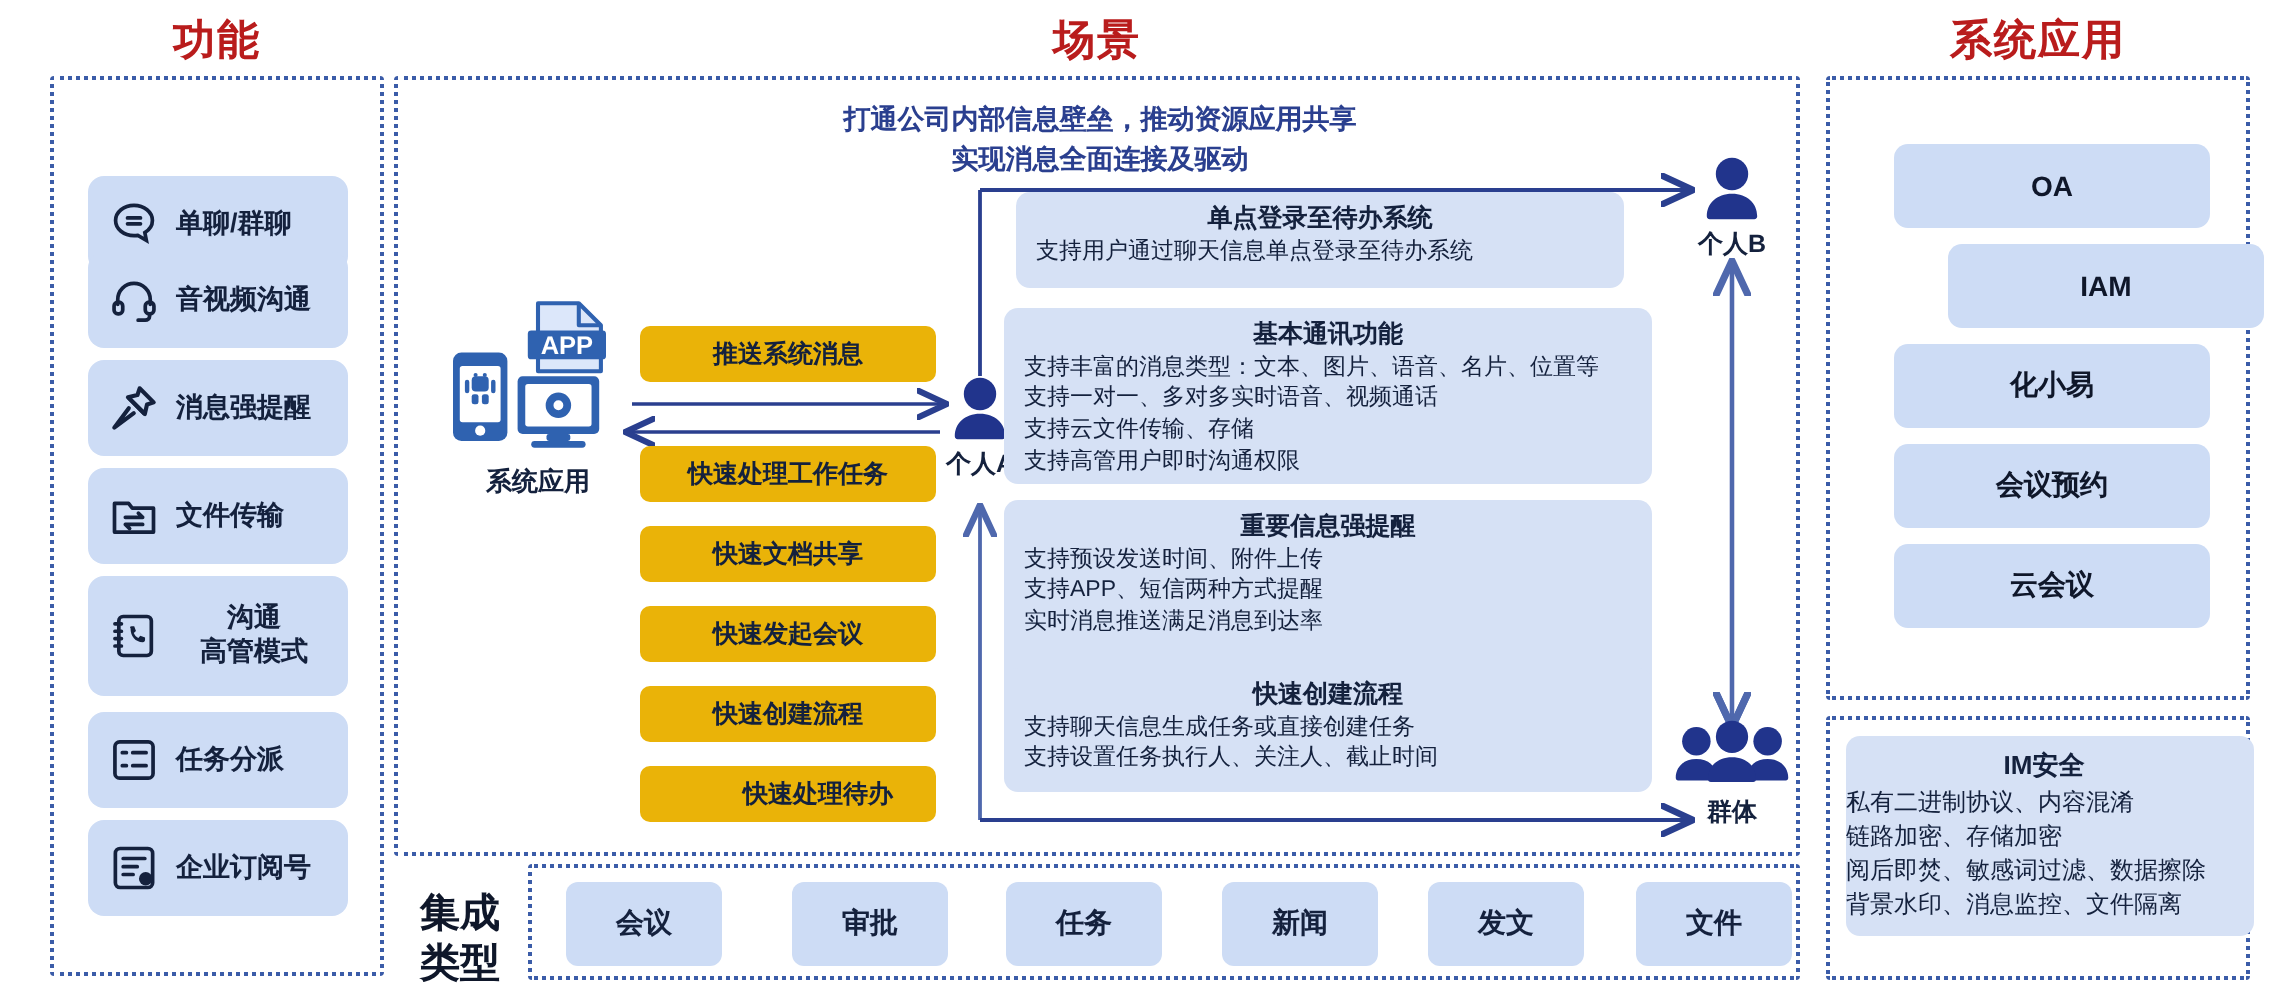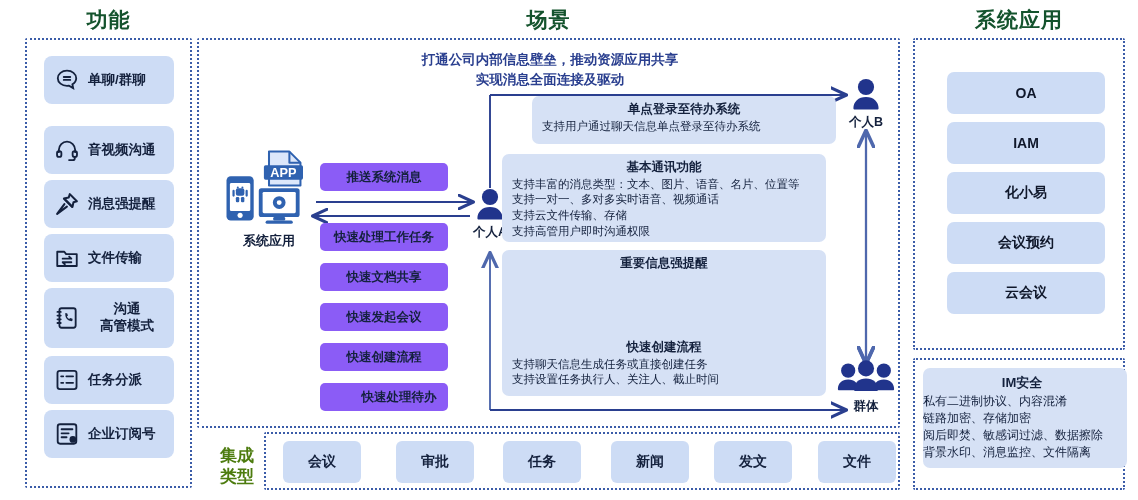--- a/index.html
+++ b/index.html
@@ -8,21 +8,21 @@
     background: #ffffff;
     font-family: "Liberation Sans", "DejaVu Sans", sans-serif;
     overflow: hidden;
   }
   #root { position: relative; width: 1138px; height: 500px; }
 
   .col-title {
     position: absolute;
     font-size: 21px;
     font-weight: bold;
-    color: #14532d;
+    color: #b91c1c;
     text-align: center;
     letter-spacing: 1px;
   }
 
   .dashed {
     position: absolute;
     border: 2px dotted #3b5ca8;
     border-radius: 2px;
     background: #ffffff;
   }
@@ -77,23 +77,23 @@
     font-size: 11.5px;
     color: #14213d;
     line-height: 1.38;
     white-space: pre-line;
     text-align: left;
   }
 
   .quick-pill {
     position: absolute;
     left: 320px;
-    width: 128px;
+    width: 148px;
     height: 28px;
-    background: #8b5cf6;
+    background: #eab308;
     border-radius: 5px;
     display: flex;
     align-items: center;
     justify-content: center;
     font-size: 12.5px;
     font-weight: bold;
     color: #14213d;
   }
 
   .sysapp-caption {
@@ -110,26 +110,26 @@
     font-size: 12.5px;
     font-weight: bold;
     color: #14213d;
     text-align: center;
     width: 70px;
   }
 
   
   .integ-caption {
     position: absolute;
-    font-size: 17px;
-    font-weight: bold;
-    color: #4d7c0f;
+    font-size: 20px;
+    font-weight: bold;
+    color: #0f172a;
     line-height: 1.25;
     white-space: pre-line;
-    text-align: right;
+    text-align: center;
     width: 48px;
   }
   .integ-pill {
     position: absolute;
     top: 441px;
     width: 78px;
     height: 42px;
     background: #cddcf5;
     border-radius: 6px;
     display: flex;
@@ -187,21 +187,21 @@
   <div class="col-title" style="left:25px; top:6px; width:167px;">功能</div>
   <div class="col-title" style="left:197px; top:6px; width:703px;">场景</div>
   <div class="col-title" style="left:913px; top:6px; width:212px;">系统应用</div>
 
   <div class="dashed" style="left:25px; top:38px; width:167px; height:450px;"></div>
   <div class="dashed" style="left:197px; top:38px; width:703px; height:390px;"></div>
   <div class="dashed" style="left:264px; top:432px; width:636px; height:58px;"></div>
   <div class="dashed" style="left:913px; top:38px; width:212px; height:312px;"></div>
   <div class="dashed" style="left:913px; top:358px; width:212px; height:132px;"></div>
 
-  <div class="fn-pill" style="top:56px; height:48px;align-items:center;">
+  <div class="fn-pill" style="top:88px; height:48px;align-items:center;">
     <span class="fn-icon">
       <svg viewBox="0 0 24 24" fill="none" stroke="#14213d" stroke-width="1.7">
         <path d="M12 3.4c-4.7 0-8.5 3.1-8.5 7s3.8 7 8.5 7c.6 0 1.2-.05 1.8-.15l3.9 2.25-.7-3.5c2.1-1.3 3.5-3.4 3.5-5.6 0-3.9-3.8-7-8.5-7z"></path>
         <path d="M9 9.2h6M9 11.9h6" stroke-linecap="round"></path>
       </svg>
     </span>
     <span class="fn-label">单聊/群聊</span>
   </div>
 
   <div class="fn-pill" style="top:126px; height:48px;">
@@ -356,54 +356,57 @@
   </svg>
   <div class="actor-label" style="left:831px; top:398px;">群体</div>
 
   <div class="quick-pill" style="top:163px;">推送系统消息</div>
   <div class="quick-pill" style="top:223px;">快速处理工作任务</div>
   <div class="quick-pill" style="top:263px;">快速文档共享</div>
   <div class="quick-pill" style="top:303px;">快速发起会议</div>
   <div class="quick-pill" style="top:343px;">快速创建流程</div>
   <div class="quick-pill" style="top:383px;padding-left:30px;">快速处理待办</div>
 
-  <div class="scene-card" style="left:532px; top:96px; width:304px; height:48px;">
+  <div class="scene-card" style="left:508px; top:96px; width:304px; height:48px;">
     <div class="sc-title">单点登录至待办系统</div>
     <div class="sc-body">支持用户通过聊天信息单点登录至待办系统</div>
   </div>
 
   <div class="scene-card" style="left:502px; top:154px; width:324px; height:88px;">
     <div class="sc-title">基本通讯功能</div>
     <div class="sc-body">支持丰富的消息类型：文本、图片、语音、名片、位置等
 支持一对一、多对多实时语音、视频通话
 支持云文件传输、存储
 支持高管用户即时沟通权限</div>
   </div>
 
   <div class="scene-card" style="left:502px; top:250px; width:324px; height:97px;">
     <div class="sc-title">重要信息强提醒</div>
+    <div class="sc-body">支持预设发送时间、附件上传
+支持APP、短信两种方式提醒
+实时消息推送满足消息到达率</div>
   </div>
 
   <div class="scene-card" style="left:502px; top:334px; width:324px; height:62px;">
     <div class="sc-title">快速创建流程</div>
     <div class="sc-body">支持聊天信息生成任务或直接创建任务
 支持设置任务执行人、关注人、截止时间</div>
   </div>
 
   <div class="integ-caption" style="left:206px; top:445px;">集成
 类型</div>
   <div class="integ-pill" style="left:283px;">会议</div>
   <div class="integ-pill" style="left:396px;">审批</div>
   <div class="integ-pill" style="left:503px;">任务</div>
   <div class="integ-pill" style="left:611px;">新闻</div>
   <div class="integ-pill" style="left:714px;">发文</div>
   <div class="integ-pill" style="left:818px;">文件</div>
 
   <div class="sys-pill" style="top:72px;">OA</div>
-  <div class="sys-pill" style="top:122px;">IAM</div>
+  <div class="sys-pill" style="top:122px;margin-left:27px;">IAM</div>
   <div class="sys-pill" style="top:172px;">化小易</div>
   <div class="sys-pill" style="top:222px;">会议预约</div>
   <div class="sys-pill" style="top:272px;">云会议</div>
 
   <div class="sec-card">
     <div class="sec-title">IM安全</div>
     <div class="sec-body">私有二进制协议、内容混淆
 链路加密、存储加密
 阅后即焚、敏感词过滤、数据擦除
 背景水印、消息监控、文件隔离</div>

